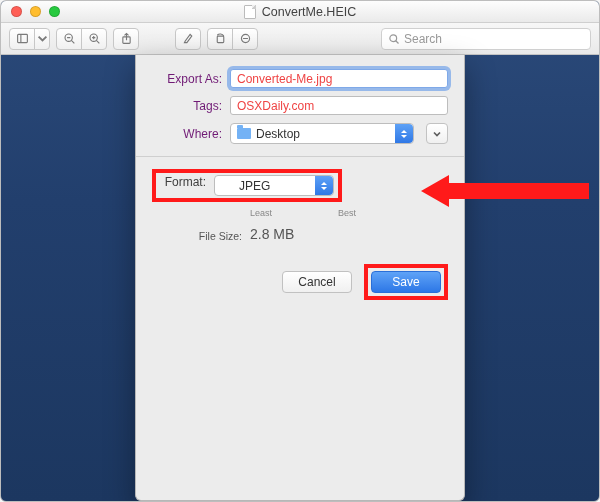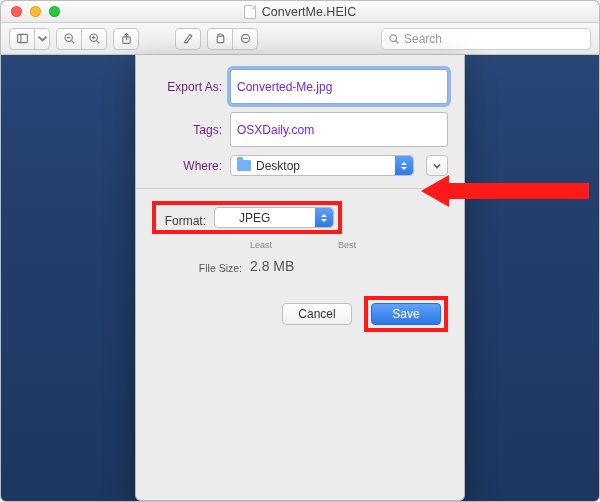--- a/index.html
+++ b/index.html
@@ -109,27 +109,27 @@
     margin-bottom:8px;
   }
   .row .lbl {
     width: 70px;
     text-align:right;
     color:#701a75;
     font-size:12px;
   }
   .field {
     flex:1;
-    height:35px;
+    height:19px;
     background:#fff;
     border:1px solid #bdbdbd;
     border-radius:3px;
     padding: 0 6px;
     font-size:12px;
-    color:#6d28d9;
+    color:#ef4444;
     outline:none;
     display:flex; align-items:center;
   }
   .field.focus { box-shadow: 0 0 0 3px rgba(82,143,233,0.55); border-color:#7fa9e8;}
   .select {
     flex:1;
     height:21px;
     background:#fff;
     border:1px solid #bdbdbd;
     border-radius:4px;
@@ -175,21 +175,21 @@
     border-top-right-radius:4px;border-bottom-right-radius:4px;display:flex;flex-direction:column;align-items:center;justify-content:center;
   }
   .format-select .cap::before,.format-select .cap::after{
     content:"";width:0;height:0;border-left:3px solid transparent;border-right:3px solid transparent;
   }
   .format-select .cap::before{border-bottom:3px solid #fff;margin-bottom:2px;}
   .format-select .cap::after{border-top:3px solid #fff;}
   .highlight-box{
     border:4px solid #ff1a1a;
     padding:2px 4px;
-    display:flex;align-items:flex-end;gap:8px;
+    display:flex;align-items:flex-start;gap:8px;
   }
   .slider-wrap{flex:1;position:relative;height:20px;display:flex;align-items:center;}
   .slider-track{
     flex:1;height:4px;background:linear-gradient(#c9c9c9,#e6e6e6);border:1px solid #bdbdbd;border-radius:3px;position:relative;
   }
   .slider-knob{
     position:absolute;top:-6px;width:14px;height:16px;left:68%;transform:translateX(-50%);
   }
   .slider-knob svg{width:14px;height:16px;}
   .ticks{display:flex;justify-content:space-between;margin:4px 92px 0 98px;font-size:9px;color:#888;}

